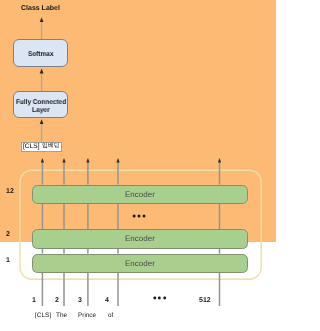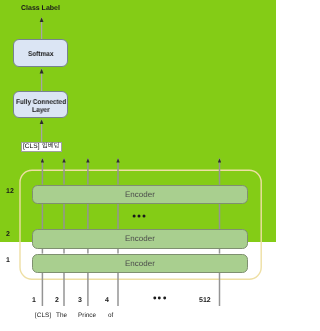--- a/index.html
+++ b/index.html
@@ -1,19 +1,19 @@
 <!DOCTYPE html>
 <html><head>
 <meta charset="utf-8">
 <style>
   html,body{margin:0;padding:0;background:#ffffff;}
   body{width:276px;height:331px;overflow:hidden;
        font-family:"Liberation Sans",sans-serif;color:#1a1a1a;
        -webkit-font-smoothing:antialiased;text-rendering:geometricPrecision;}
-  #stage{position:relative;width:276px;height:242px;background:#84cc16;}
+  #stage{position:relative;width:276px;height:242px;background:#fdba74;}
   .abs{position:absolute;}
   svg.layer{position:absolute;left:0;top:0;}
 
   .blue-box{background:#dbe5f4;border:1.1px solid #76838f;border-radius:6px;
             box-sizing:border-box;}
   .green-box{background:#a9cf8f;border:1.2px solid #7f9070;border-radius:5.5px;
              box-sizing:border-box;}
   .cls-box{border:1px solid #a0a0a0;background:#ffffff;box-sizing:border-box;}
 
   .t{position:absolute;white-space:nowrap;line-height:1;will-change:transform;}

